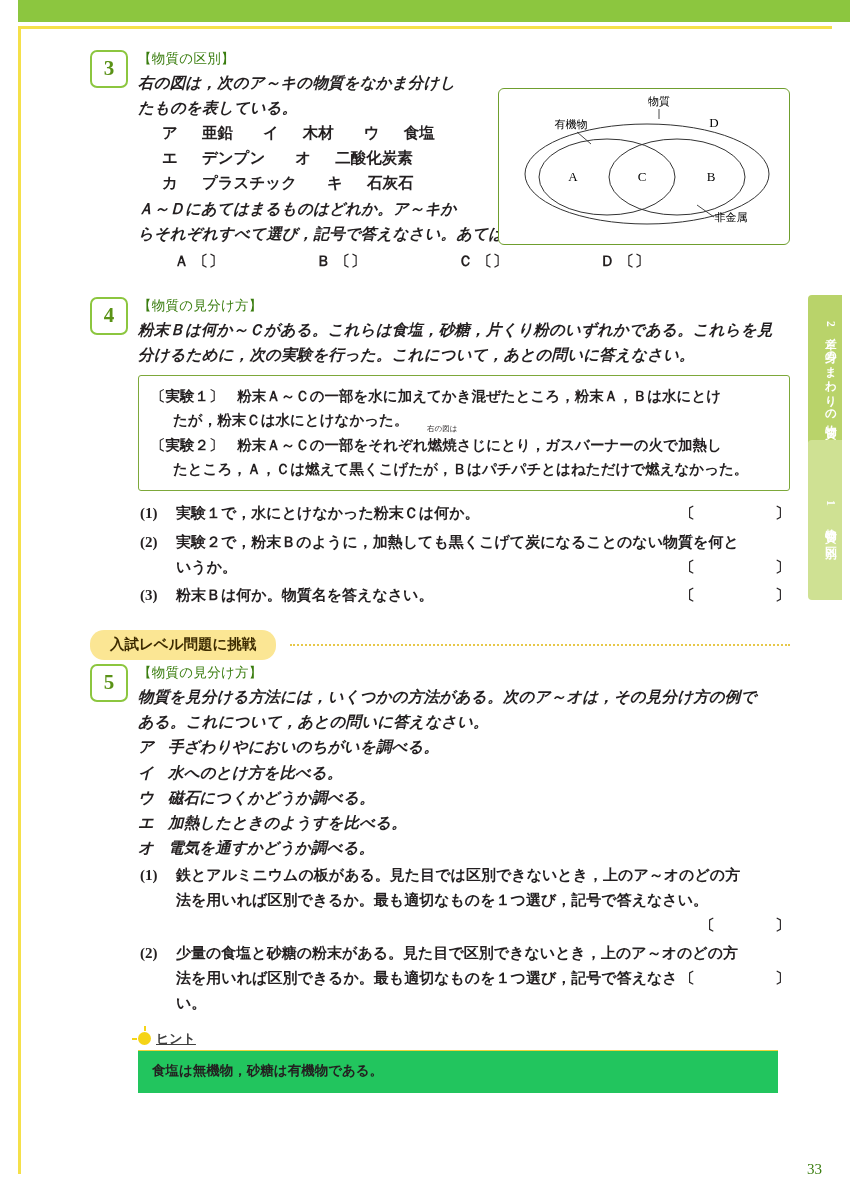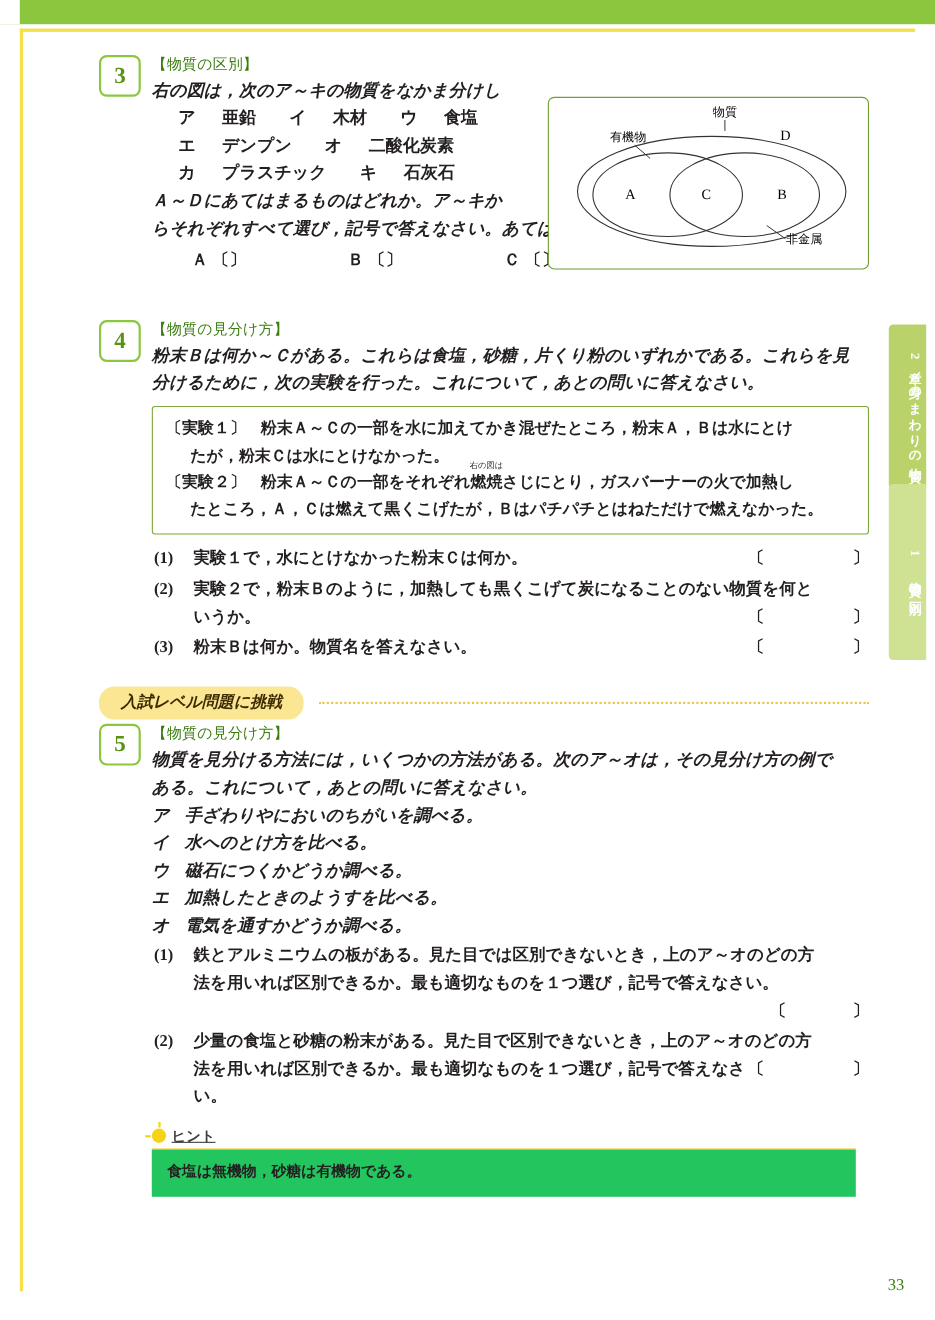--- a/index.html
+++ b/index.html
@@ -180,21 +180,20 @@
     letter-spacing: 0;
   }
   .ansbr .sp { display:inline-block; width: 80px; }
 
   
   .banner-wrap {
     position: relative;
     margin-top: 22px;
     margin-bottom: 2px;
     height: 28px;
-    font-style: italic;
   }
   .banner {
     display: inline-block;
     background: #fbe694;
     color: #3d2b00;
     font-size: 14.5px;
     font-weight: bold;
     font-family: "Liberation Serif", serif;
     padding: 5px 20px 6px 20px;
     border-radius: 14px;
@@ -301,20 +300,21 @@
   <div class="side-tab t1">2章／身のまわりの物質</div>
   <div class="side-tab t2">1　物質の区別</div>
 
   <div class="content">
 
     <div class="qblock" style="min-height:215px;">
       <div class="qnum">3</div>
       <div class="qbody">
         <div class="qtitle">【物質の区別】</div>
         <div class="ptext">右の図は，次のア～キの物質をなかま分けし</div>
+        <div class="ptext">たものを表している。</div>
 
         <div class="indent-list choice-line">
           <span>ア</span><span class="gap-2"></span><span>亜鉛</span><span class="gap-1"></span><span>イ</span><span class="gap-2"></span><span>木材</span><span class="gap-1"></span><span>ウ</span><span class="gap-2"></span><span>食塩</span>
         </div>
         <div class="indent-list choice-line">
           <span>エ</span><span class="gap-2"></span><span>デンプン</span><span class="gap-1"></span><span>オ</span><span class="gap-2"></span><span>二酸化炭素</span>
         </div>
         <div class="indent-list choice-line">
           <span>カ</span><span class="gap-2"></span><span>プラスチック</span><span class="gap-1"></span><span>キ</span><span class="gap-2"></span><span>石灰石</span>
         </div>

